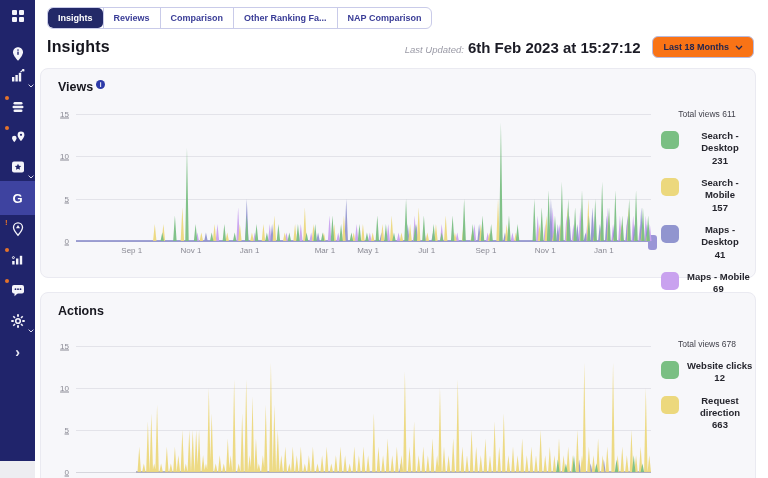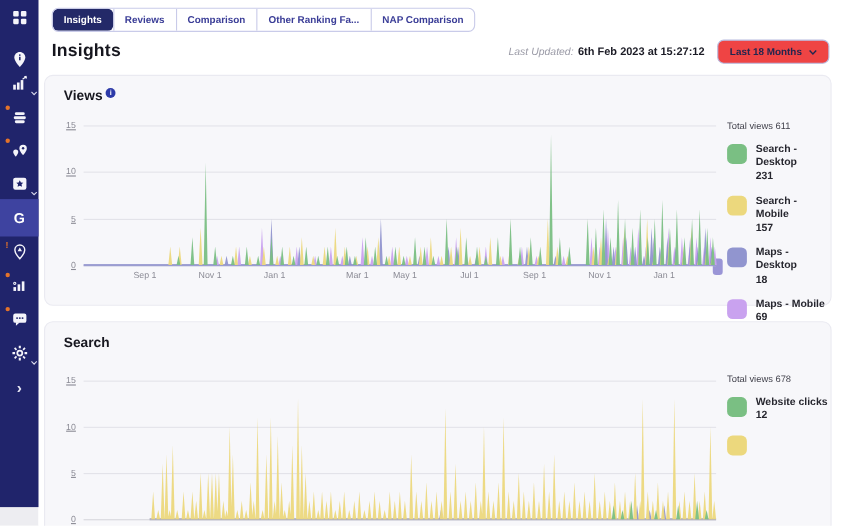--- a/index.html
+++ b/index.html
@@ -20,41 +20,41 @@
   .mini-chev{position:absolute;right:1px;top:13px;}
   
   .content{position:absolute;left:35px;top:0;width:733px;height:478px;background:#fff;}
   .tabs{position:absolute;left:12px;top:7px;display:inline-flex;border:1px solid #C9CBE9;border-radius:6px;background:#fff;overflow:hidden;}
   .tab{font-size:9px;font-weight:600;color:#3A3D97;padding:5px 10px;border-left:1px solid #C9CBE9;white-space:nowrap;cursor:pointer;}
   .tab:first-child{border-left:none;}
   .tab.active{background:#232968;color:#fff;border-radius:5px;}
   .header-row{position:absolute;left:12px;right:14px;top:36px;display:flex;align-items:center;}
   .page-title{font-size:16px;font-weight:800;color:#16161E;letter-spacing:.2px;}
   .updated{margin-left:auto;font-size:9.5px;color:#9A9AA6;font-style:italic;}
-  .updated b{font-style:normal;color:#1C1C26;font-weight:700;margin-left:4px;font-size:10px;}
-  .period-btn{margin-left:12px;display:flex;align-items:center;gap:6px;border:1px solid #B8BBDF;border-radius:6px;padding:5px 10px;font-size:9px;font-weight:700;color:#23264F;background:#ef4444;cursor:pointer;white-space:nowrap;}
+  .updated b{font-style:normal;color:#1C1C26;font-weight:700;margin-left:4px;font-size:15px;}
+  .period-btn{margin-left:12px;display:flex;align-items:center;gap:6px;border:1px solid #B8BBDF;border-radius:6px;padding:5px 10px;font-size:9px;font-weight:700;color:#23264F;background:#f97316;cursor:pointer;white-space:nowrap;}
   
   .card{position:absolute;left:5px;width:714px;background:#F7F7FA;border:1px solid #EAEAF1;border-radius:8px;}
   #views-card{top:68px;height:208px;}
   #actions-card{top:292px;height:214px;}
   .card-title{position:absolute;left:17px;top:11px;font-size:12.5px;font-weight:800;color:#17171F;}
   .info-icon{display:inline-block;width:9px;height:9px;border-radius:50%;background:#2D3AA8;color:#fff;font-size:6.5px;font-weight:700;text-align:center;line-height:9px;vertical-align:top;margin-left:3px;font-style:normal;cursor:pointer;}
   
   .plot{position:absolute;left:35px;width:575px;}
   #views-plot{top:45px;height:127px;}
   #actions-plot{top:53px;height:126px;}
   .plot svg{position:absolute;left:0;top:0;width:100%;height:100%;overflow:visible;}
   .gridline{position:absolute;left:0;right:0;height:1px;background:#E3E3E9;}
   .gridline.zero{background:#D6D6DD;}
   .ytick{position:absolute;right:calc(100% + 7px);transform:translateY(-50%);font-size:8px;color:#8A8A94;text-decoration:underline;}
   .xtick{position:absolute;top:calc(100% + 5px);transform:translateX(-50%);font-size:8px;color:#8A8A94;white-space:nowrap;}
   .baseline{position:absolute;top:100%;margin-top:-1px;height:1.5px;background:#8F92CC;opacity:.85;}
   .edge-marker{position:absolute;right:-6px;bottom:-9px;width:9px;height:15px;border-radius:3px;background:#9A95D6;}
   
-  .legend{position:absolute;left:620px;width:92px;}
+  .legend{position:absolute;left:620px;width:92px;text-align:center;}
   #views-legend{top:40px;}
   #actions-legend{top:46px;}
   .legend-total{font-size:8.5px;color:#3F3F49;margin-bottom:11px;}
   .legend-item{display:flex;gap:8px;align-items:flex-start;margin-bottom:10px;}
   .swatch{width:18px;height:18px;border-radius:5px;flex:none;margin-top:1px;}
   .legend-text{font-size:9.5px;font-weight:700;color:#26262E;line-height:1.3;}
 </style>
 </head>
 <body>
 
@@ -226,32 +226,32 @@
       <div class="legend-item">
         <span class="swatch" style="background: rgb(122, 191, 131);"></span>
         <span class="legend-text"><span>Search - Desktop</span><br><span>231</span></span>
       </div>
       <div class="legend-item">
         <span class="swatch" style="background: rgb(236, 216, 125);"></span>
         <span class="legend-text"><span>Search - Mobile</span><br><span>157</span></span>
       </div>
       <div class="legend-item">
         <span class="swatch" style="background: rgb(145, 149, 207);"></span>
-        <span class="legend-text"><span>Maps - Desktop</span><br><span>18</span></span>
+        <span class="legend-text"><span>Maps - Desktop</span><br><span>41</span></span>
       </div>
       <div class="legend-item">
         <span class="swatch" style="background: rgb(201, 162, 239);"></span>
         <span class="legend-text"><span>Maps - Mobile</span><br><span>69</span></span>
       </div>
     </div>
   </section>
 
   <section class="card" id="actions-card">
     <h2 class="card-title" style="margin:0">
-      <span>Search</span>
+      <span>Actions</span>
     </h2>
     <div class="plot" id="actions-plot">
         <div class="gridline" style="top: 0%;"></div>
         <div class="ytick" style="top: 0%;">15</div>
         <div class="gridline" style="top: 33.3333%;"></div>
         <div class="ytick" style="top: 33.3333%;">10</div>
         <div class="gridline" style="top: 66.6667%;"></div>
         <div class="ytick" style="top: 66.6667%;">5</div>
         <div class="gridline zero" style="top: 100%;"></div>
         <div class="ytick" style="top: 100%;">0</div>
@@ -263,17 +263,18 @@
         </svg>
       </div>
     <div class="legend" id="actions-legend">
       <div class="legend-total">Total views 678</div>
       <div class="legend-item">
         <span class="swatch" style="background: rgb(122, 191, 131);"></span>
         <span class="legend-text"><span>Website clicks</span><br><span>12</span></span>
       </div>
       <div class="legend-item">
         <span class="swatch" style="background: rgb(236, 216, 125);"></span>
+        <span class="legend-text"><span>Request direction</span><br><span>663</span></span>
       </div>
     </div>
   </section>
 
 </main>
 
 </body></html>

